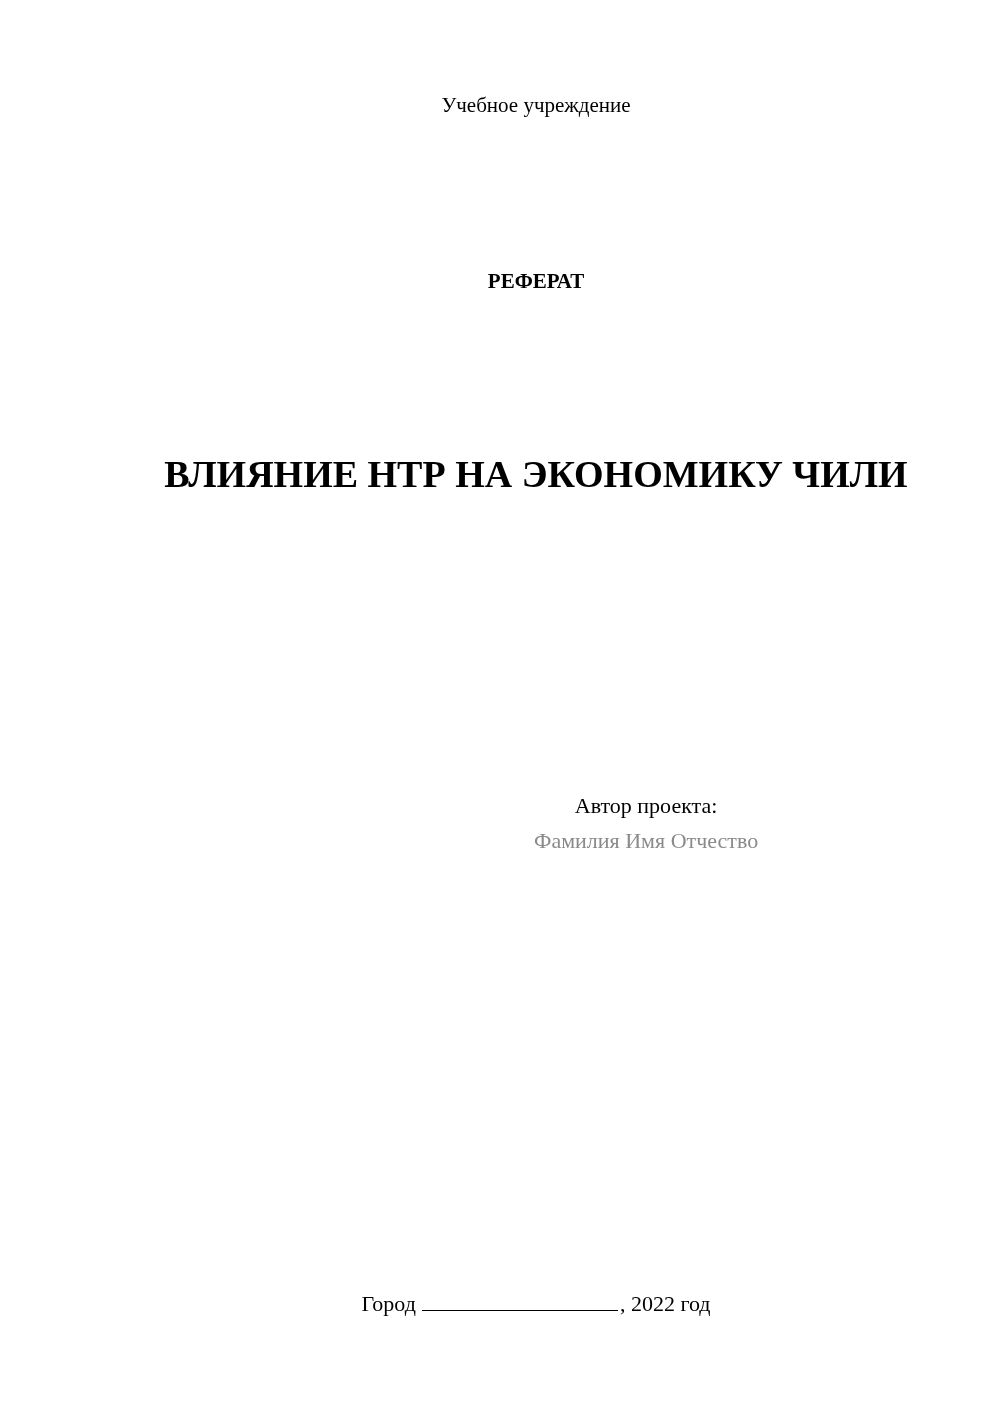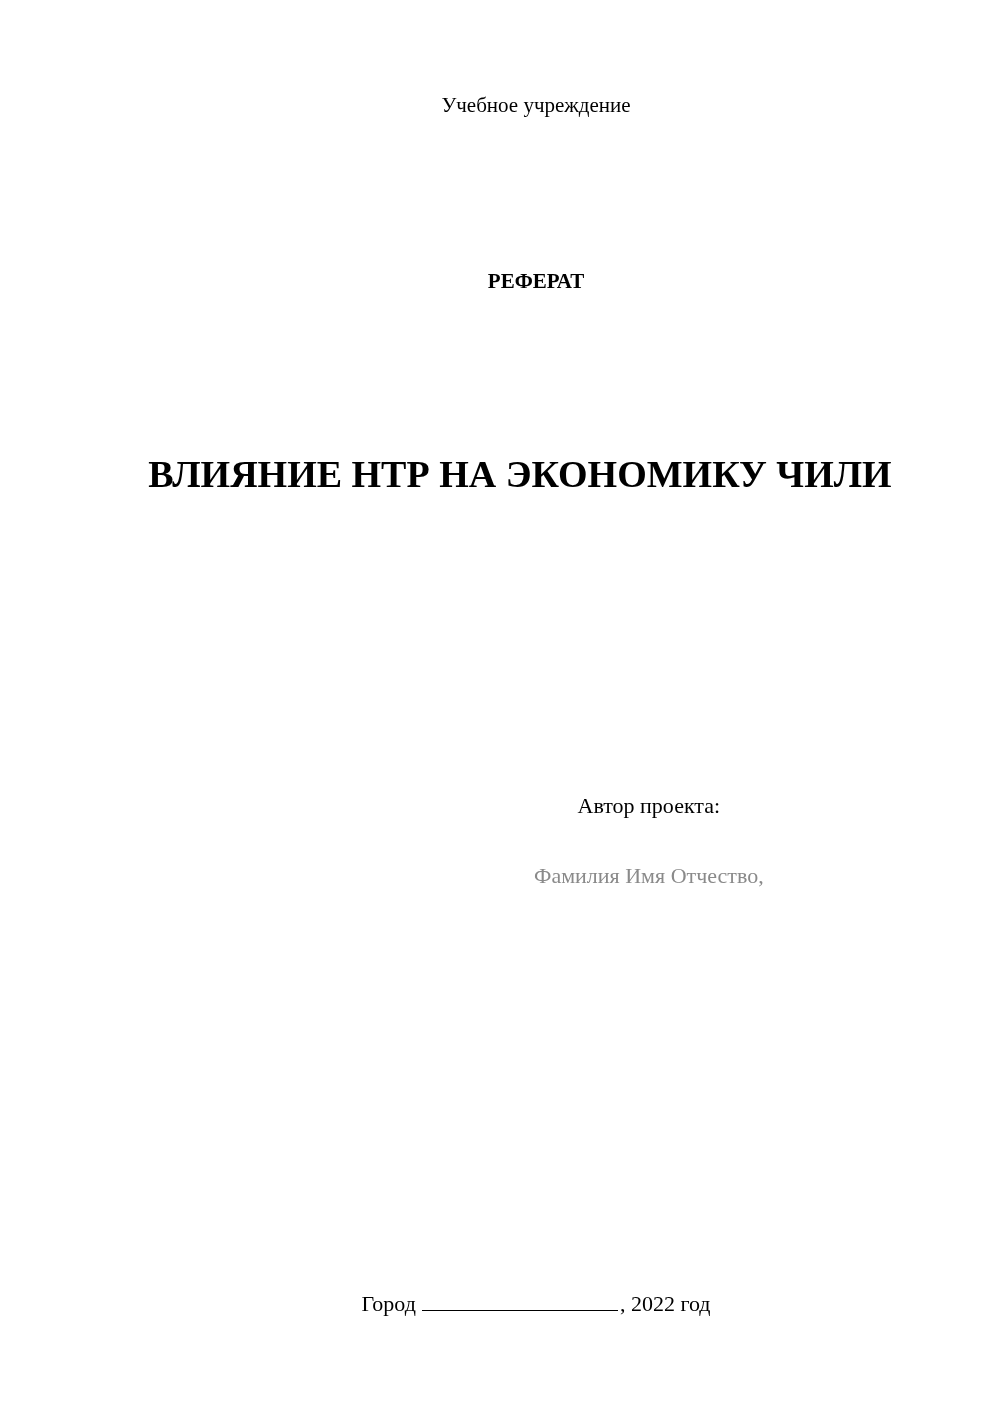--- a/index.html
+++ b/index.html
@@ -36,21 +36,21 @@
       left: 0;
       width: 1072px;
       top: 268px;
       text-align: center;
       font-size: 21px;
       font-weight: bold;
       line-height: 26px;
     }
     .title {
       position: absolute;
-      left: 144px;
+      left: 160px;
       width: 752px;
       top: 451px;
       text-align: center;
       font-size: 38px;
       font-weight: bold;
       line-height: 46px;
       white-space: nowrap;
     }
     .info {
       position: absolute;
@@ -93,21 +93,21 @@
 <div class="page">
 
   <div class="institution">Учебное учреждение</div>
 
   <div class="doc-type">РЕФЕРАТ</div>
 
   <div class="title">ВЛИЯНИЕ НТР НА ЭКОНОМИКУ ЧИЛИ</div>
 
   <div class="info">
     <div class="label">Автор проекта:</div>
+    <div class="placeholder">Фамилия Имя Отчество</div>
     <div class="gap"></div>
-    <div class="placeholder">Фамилия Имя Отчество,</div>
   </div>
 
   <div class="footer">
     <span>Город</span><span class="blank-line"></span><span>, 2022 год</span>
   </div>
 
 </div>
 
 </body></html>

